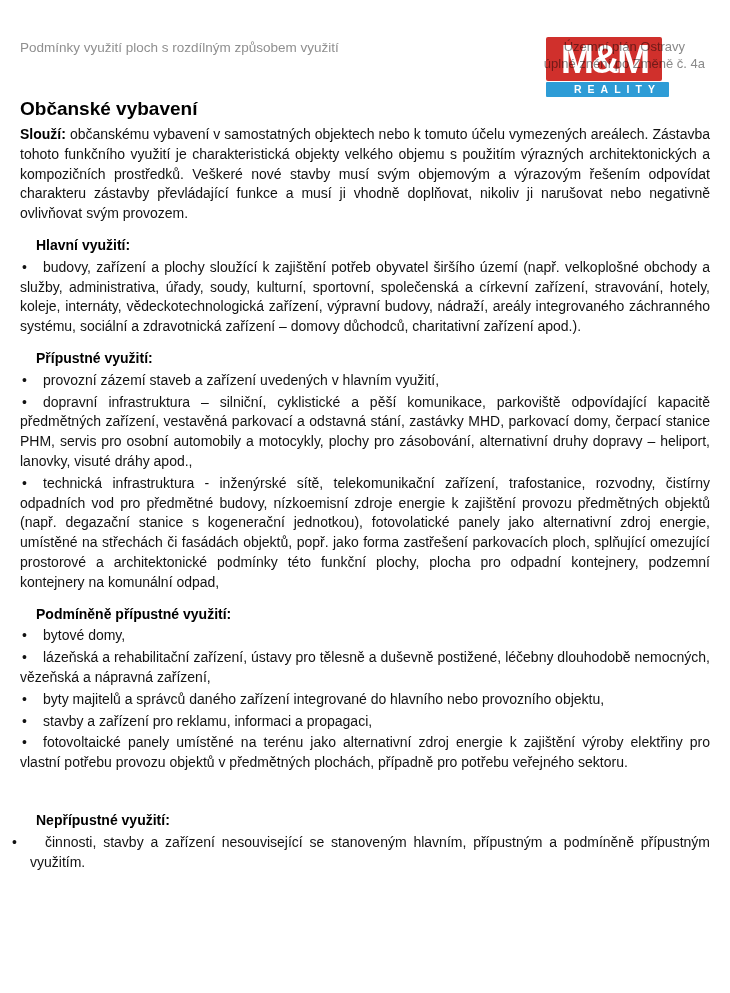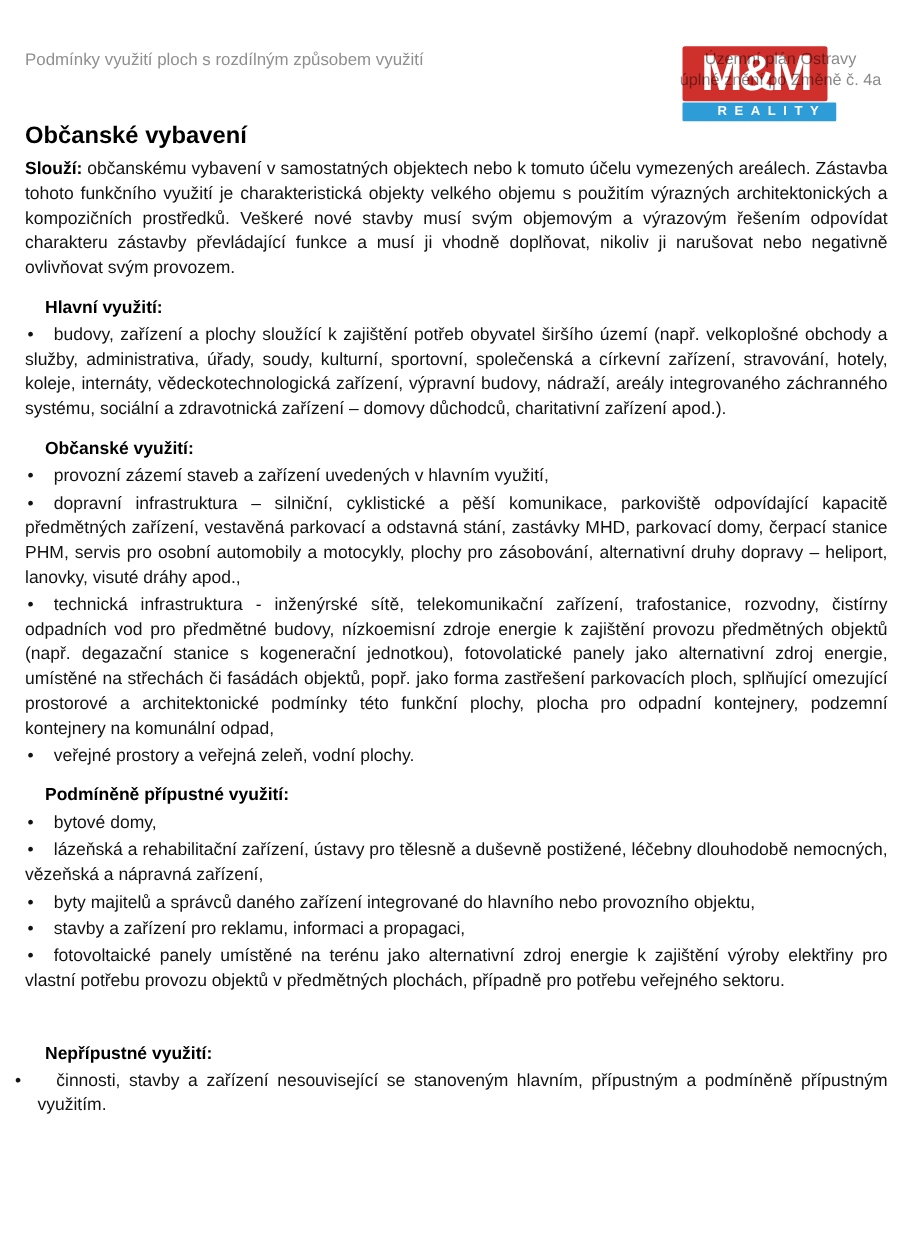--- a/index.html
+++ b/index.html
@@ -80,25 +80,24 @@
 
   <div class="content">
 
     <h1 class="title">Občanské vybavení</h1>
 
     <p class="intro"><strong>Slouží:</strong> <span>občanskému vybavení v samostatných objektech nebo k tomuto účelu vymezených areálech. Zástavba tohoto funkčního využití je charakteristická objekty velkého objemu s použitím výrazných architektonických a kompozičních prostředků. Veškeré nové stavby musí svým objemovým a výrazovým řešením odpovídat charakteru zástavby převládající funkce a musí ji vhodně doplňovat, nikoliv ji narušovat nebo negativně ovlivňovat svým provozem.</span></p>
 
     <h2 class="sec-h">Hlavní využití:</h2>
     <p class="bullet">budovy, zařízení a plochy sloužící k zajištění potřeb obyvatel širšího území (např. velkoplošné obchody a služby, administrativa, úřady, soudy, kulturní, sportovní, společenská a církevní zařízení, stravování,  hotely, koleje, internáty, vědeckotechnologická zařízení, výpravní budovy, nádraží, areály integrovaného záchranného systému, sociální a zdravotnická zařízení – domovy důchodců, charitativní zařízení apod.).</p>
 
-    <h2 class="sec-h">Občanské využití:</h2>
+    <h2 class="sec-h">Přípustné využití:</h2>
     <p class="bullet">provozní zázemí staveb a zařízení uvedených v hlavním využití,</p>
     <p class="bullet">dopravní infrastruktura – silniční, cyklistické a pěší komunikace, parkoviště odpovídající kapacitě předmětných zařízení, vestavěná parkovací a odstavná stání, zastávky MHD, parkovací domy, čerpací stanice PHM, servis pro osobní automobily a motocykly, plochy pro zásobování, alternativní druhy dopravy – heliport, lanovky, visuté dráhy apod.,</p>
     <p class="bullet">technická infrastruktura - inženýrské sítě, telekomunikační zařízení, trafostanice, rozvodny, čistírny odpadních vod pro předmětné budovy, nízkoemisní zdroje energie k zajištění provozu předmětných objektů (např.  degazační stanice s kogenerační jednotkou), fotovolatické panely jako alternativní zdroj energie, umístěné na střechách či fasádách objektů, popř. jako forma zastřešení parkovacích ploch, splňující omezující prostorové a architektonické podmínky této funkční plochy, plocha pro odpadní kontejnery, podzemní kontejnery na komunální odpad,</p>
-    <p class="bullet">veřejné prostory a veřejná zeleň, vodní plochy.</p>
 
     <h2 class="sec-h">Podmíněně přípustné využití:</h2>
     <p class="bullet">bytové domy,</p>
     <p class="bullet">lázeňská a rehabilitační zařízení, ústavy pro tělesně a duševně postižené, léčebny dlouhodobě nemocných, vězeňská a nápravná zařízení,</p>
     <p class="bullet">byty majitelů a správců daného zařízení integrované do hlavního nebo provozního objektu,</p>
     <p class="bullet">stavby a zařízení pro reklamu, informaci a propagaci,</p>
     <p class="bullet">fotovoltaické panely umístěné na terénu jako alternativní zdroj energie k zajištění výroby elektřiny pro vlastní potřebu provozu objektů v předmětných plochách, případně pro potřebu veřejného sektoru.</p>
 
     <h2 class="sec-h gap-large">Nepřípustné využití:</h2>
     <p class="bullet hang">činnosti, stavby a zařízení nesouvisející se stanoveným hlavním, přípustným a podmíněně přípustným využitím.</p>

